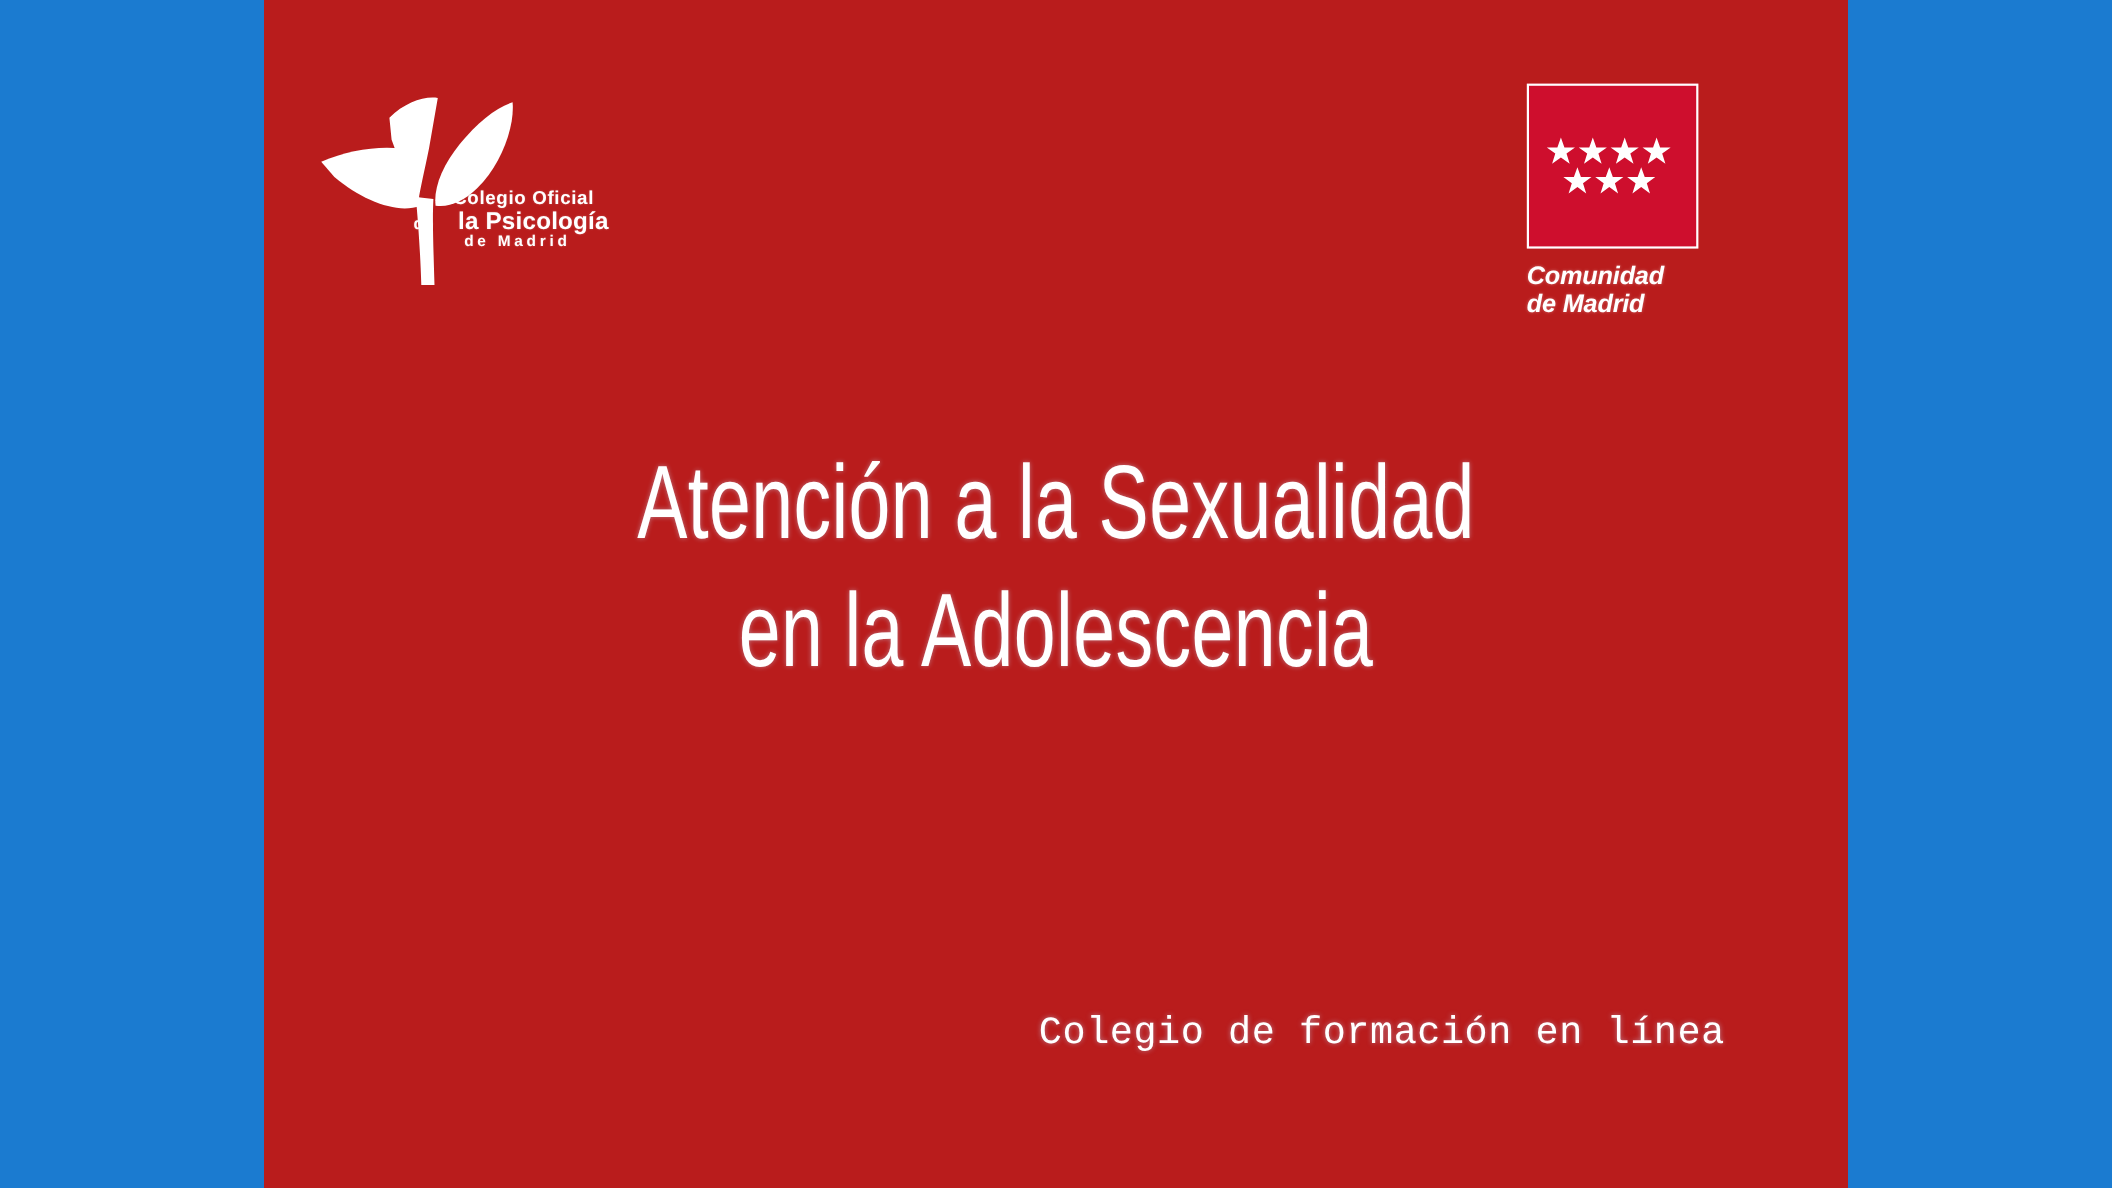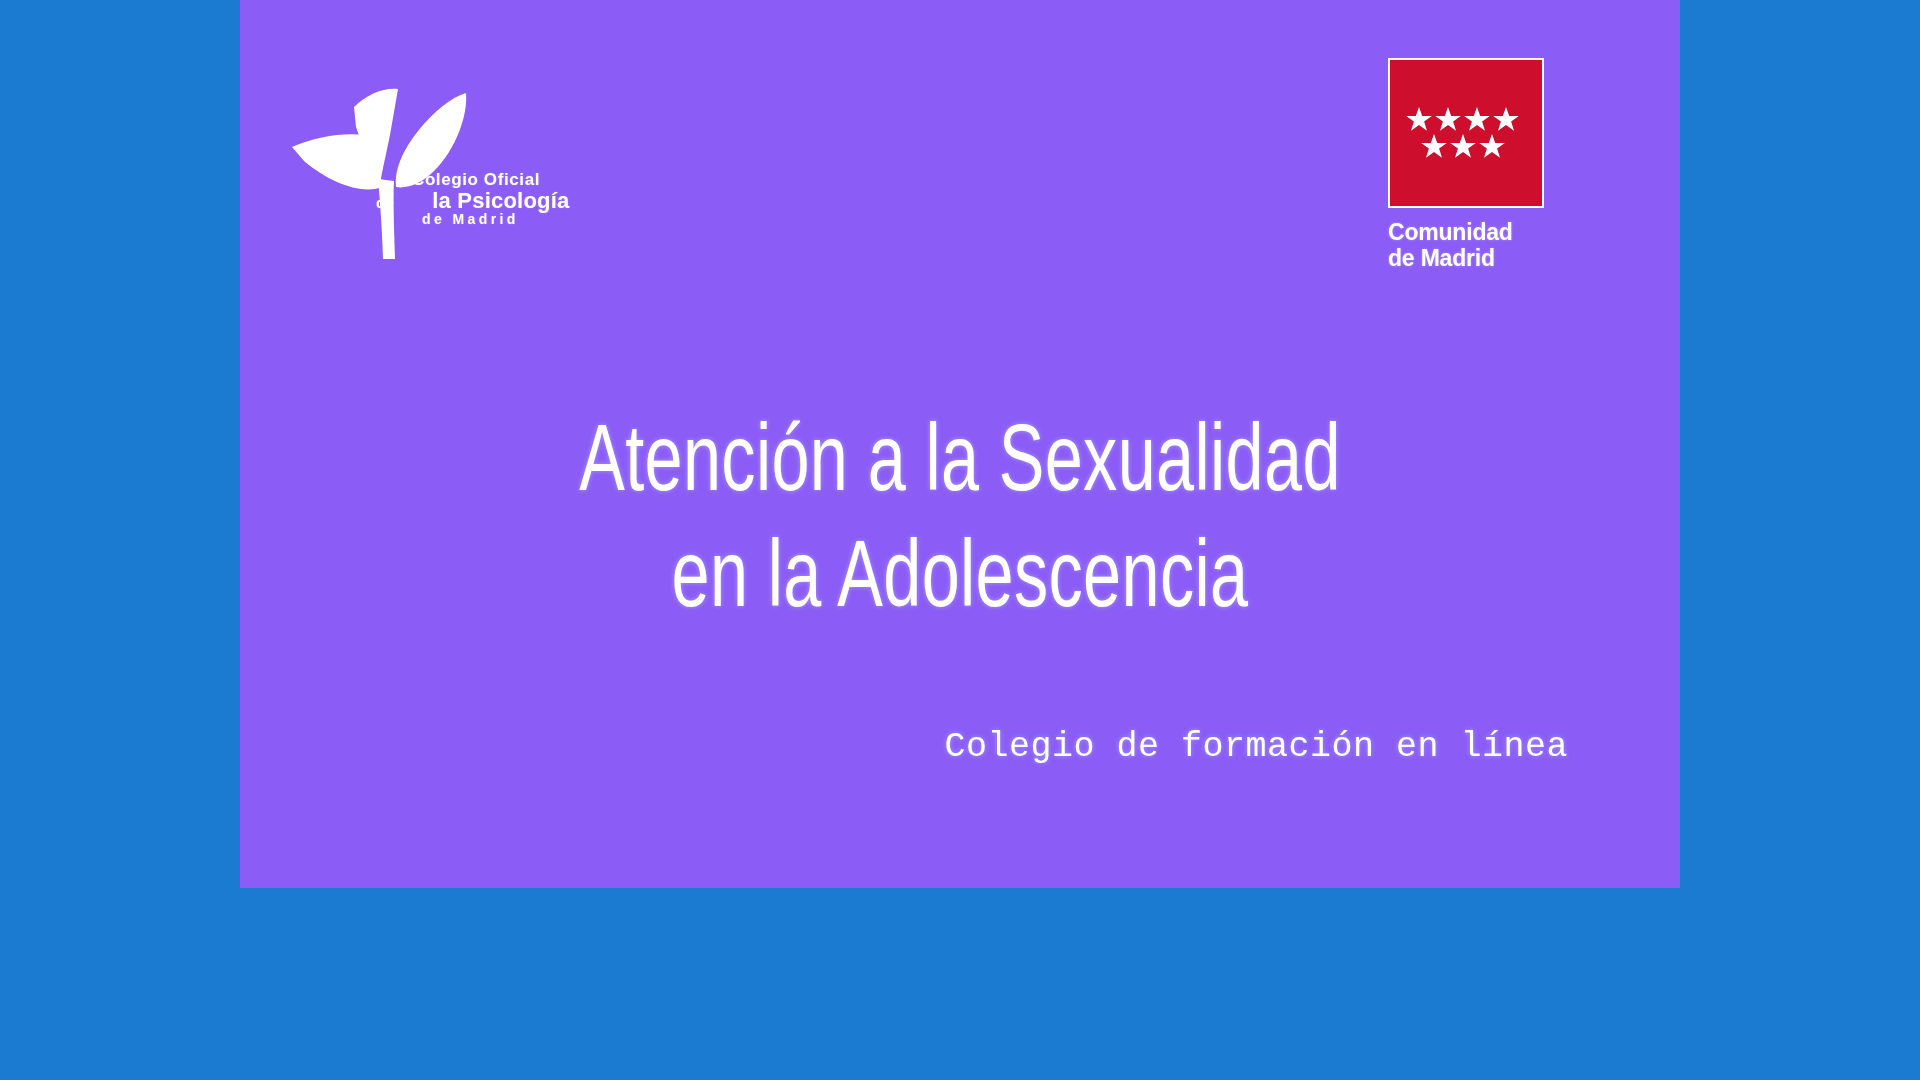--- a/index.html
+++ b/index.html
@@ -19,22 +19,22 @@
     background: #1B7BD0; 
     overflow: hidden;
   }
 
   
   #slide {
     position: absolute;
     left: 240px;
     top: 0;
     width: 1440px;
-    height: 888px;
-    background: #8b5cf6;
+    height: 1080px;
+    background: #b91c1c;
     overflow: hidden;
   }
 
   
   .cop-logo {
     position: absolute;
     left: 50px;
     top: 75px;
     width: 290px;
     height: 200px;
@@ -65,35 +65,36 @@
   }
   .cop-l2 {
     display: block;
     font-size: 22px;
     letter-spacing: 0.2px;
     white-space: nowrap;
   }
   .cop-l2 .small {
     font-size: 15px;
     letter-spacing: 0.4px;
-    padding-right: 38px;
+    padding-right: 22px;
   }
   .cop-l3 {
     display: block;
     font-size: 14px;
     letter-spacing: 3.4px;
     padding-left: 46px;
   }
 
   
   .cm-logo {
     position: absolute;
     right: 132px;
-    top: 58px;
+    top: 76px;
     width: 160px;
+    font-style: italic;
   }
   .cm-box {
     width: 156px;
     height: 150px;
     background: #CE0E2D;
     border: 2px solid #ffffff;
     box-sizing: border-box;
     display: flex;
     align-items: center;
     justify-content: center;

